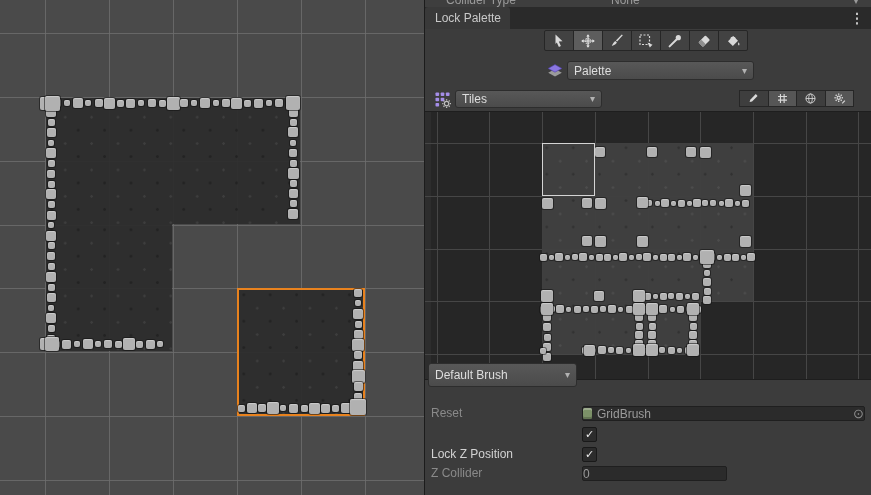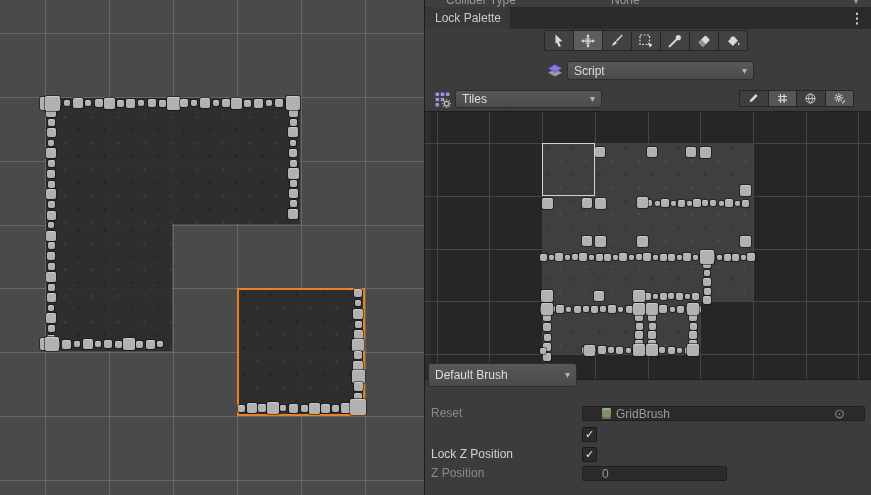--- a/index.html
+++ b/index.html
@@ -47,21 +47,21 @@
   .mini{width:29.6px;height:17px;background:#3e3e3e;border:1px solid #262626;margin-left:-1px;
         display:flex;align-items:center;justify-content:center;box-sizing:border-box;}
   .mini.active{background:#565656;}
   #palette-grid-area{position:absolute;left:0;top:111px;width:447px;height:269px;background:#262626;
         border-top:1px solid #1e1e1e;border-bottom:1px solid #1e1e1e;box-sizing:border-box;overflow:hidden;}
   .edgestrip{position:absolute;left:0;top:0;width:6px;height:269px;background:#2d2d2d;}
   
   .lbl{position:absolute;font-size:12px;color:#d2d2d2;line-height:15px;white-space:nowrap;}
   .lbl.dim{color:#8a8a8a;}
   .field{position:absolute;background:#2b2b2b;border:1px solid #1f1f1f;border-radius:2px;
-         color:#9a9a9a;font-size:12px;display:flex;align-items:center;padding:0 19px;box-sizing:border-box;}
+         color:#9a9a9a;font-size:12px;display:flex;align-items:center;padding:0 0;box-sizing:border-box;}
   .script-ic{width:9px;height:11px;background:#7c9168;border-radius:1.5px;margin-right:5px;flex:0 0 auto;
          box-shadow:inset 0 2px 0 rgba(255,255,255,.25), inset 0 -2px 0 rgba(0,0,0,.2);}
   .picker{margin-left:auto;color:#8f8f8f;font-size:13px;line-height:13px;}
   .chk{position:absolute;width:13px;height:13px;background:#2c2c2c;border:1px solid #191919;
        border-radius:2px;color:#ececec;font-size:11px;line-height:13px;text-align:center;}
   .btn-reset{position:absolute;background:linear-gradient(#575757,#4a4a4a);border:1px solid #2d2d2d;
        border-radius:3px;color:#9d9d9d;font-size:12px;display:flex;align-items:center;justify-content:center;box-sizing:border-box;}
   svg{display:block;}
 </style>
 </head>
@@ -251,21 +251,21 @@
           <path d="M13.6 9.2 C14.7 10.7 14.7 11.8 13.9 12.4 C13 12 12.7 10.8 13.6 9.2 Z" fill="#d9d9d9"></path>
           </svg>
       </div>
     </div>
 
     <svg class="abs" style="left:121px;top:62px" width="18" height="18" viewBox="0 0 18 18">
       <path d="M9 7 L15.8 10.8 L9 14.6 L2.2 10.8 Z" fill="#9b9b9b"></path>
       <path d="M9 2.6 L15.8 6.4 L9 10.2 L2.2 6.4 Z" fill="#8a76e0" stroke="#4e3fa8" stroke-width="0.6"></path>
       </svg>
     <div class="dd" style="left:142px;top:61px;width:187px;height:19px">
-      <span>Script</span>
+      <span>Palette</span>
       <span class="arrow">▾</span>
     </div>
 
     <svg class="abs" style="left:9px;top:91px" width="18" height="18" viewBox="0 0 18 18">
       <g fill="#a48de8">
         <rect x="1.5" y="1.5" width="3.6" height="3.6" rx="0.8"></rect>
           <rect x="6.7" y="1.5" width="3.6" height="3.6" rx="0.8"></rect>
         <rect x="11.9" y="1.5" width="3.6" height="3.6" rx="0.8"></rect>
           <rect x="1.5" y="6.7" width="3.6" height="3.6" rx="0.8"></rect>
         <rect x="6.7" y="6.7" width="3.6" height="3.6" rx="0.8"></rect>
@@ -468,18 +468,18 @@
       <span class="script-ic"></span>
       <span>GridBrush</span>
       <span class="picker">⊙</span>
     </div>
 
     <div class="chk" style="left:157px;top:427px">✓</div>
 
     <div class="lbl" style="left:6px;top:447px">Lock Z Position</div>
     <div class="chk" style="left:157px;top:447px">✓</div>
 
-    <div class="lbl dim" style="left:6px;top:466px">Z Position</div>
+    <div class="lbl dim" style="left:6px;top:466px">Z Collider</div>
     <div class="field" style="left:157px;top:466px;width:145px;height:15px">
       <span>0</span>
     </div>
   </div>
 </div>
 
 </body></html>

